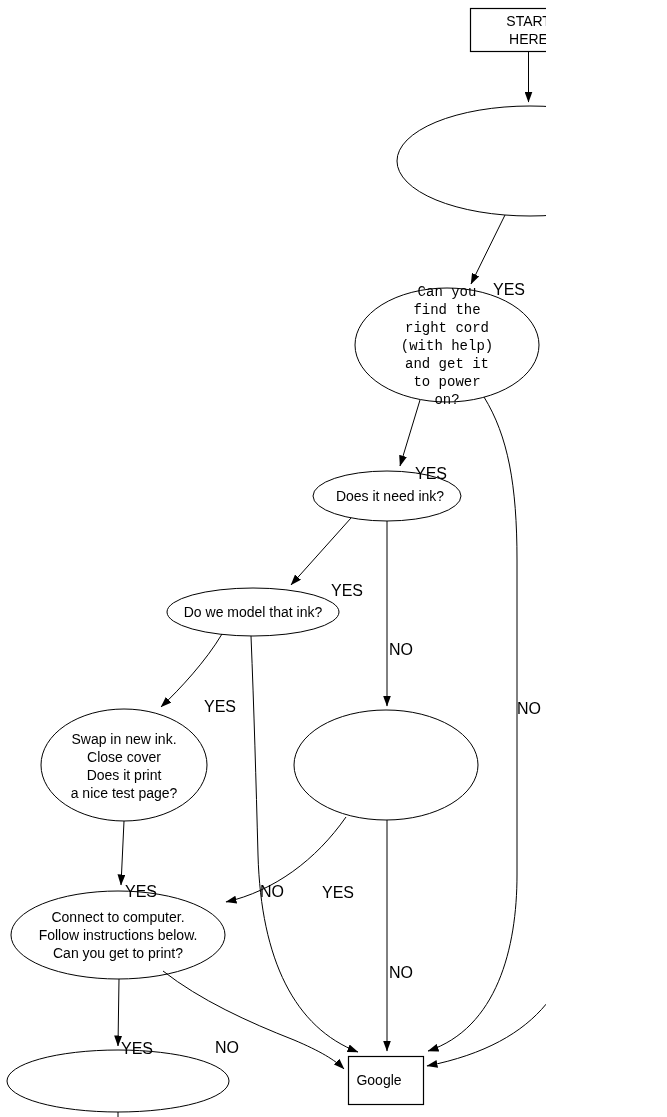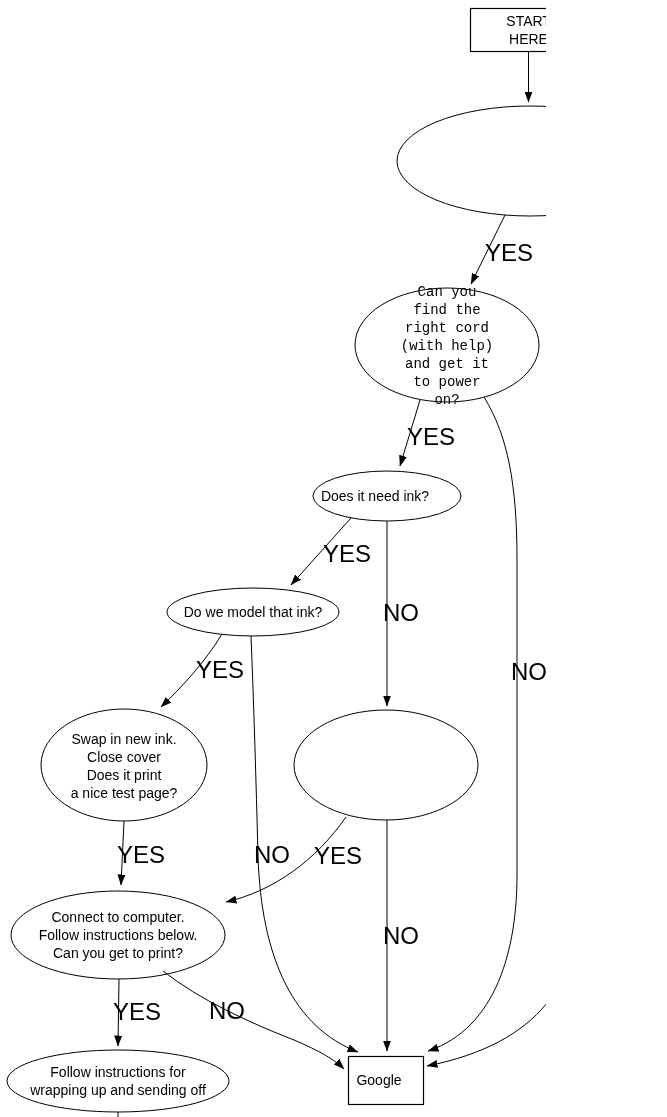--- a/index.html
+++ b/index.html
@@ -17,24 +17,25 @@
     transform:translate(-50%,-50%);
     text-align:center;
     white-space:pre-line;
     font-size:14px;
     line-height:18px;
     color:#000;
   }
   .edge-label{
     position:absolute;
     transform:translate(-50%,-50%);
-    font-size:24px;
+    font-size:16px;
     line-height:20px;
     color:#000;
     white-space:nowrap;
+    margin-top:37px;
   }
 </style>
 </head>
 <body>
 
 <div id="canvas">
 
   <svg id="shapes" width="667" height="1117" viewBox="0 0 667 1117">
     <defs>
       <marker id="arrow" viewBox="0 0 11 8" refX="10.5" refY="4" markerWidth="11" markerHeight="8" markerUnits="userSpaceOnUse" orient="auto">
@@ -68,31 +69,29 @@
     <path d="M119,979 L118,1046" fill="none" stroke="#000" marker-end="url(#arrow)"></path>
     <path d="M163,971 C200,1000 248,1022 294,1040 C320,1051 335,1060 344,1069" fill="none" stroke="#000" marker-end="url(#arrow)"></path>
     <path d="M118,1112 L118,1117" fill="none" stroke="#000"></path>
   </svg>
 
   <div class="node-label" style="left:528.5px;top:30px;">START HERE</div>
   <div class="node-label" style="left:447px;top:346px;font-family:Liberation Mono, monospace;">Can you find the
 right cord (with help)
 and get it
 to power on?</div>
-  <div class="node-label" style="left:375px;top:496px;">Does it need ink?</div>
+  <div class="node-label" style="left:390px;top:496px;">Does it need ink?</div>
   <div class="node-label" style="left:253px;top:612px;">Do we model that ink?</div>
   <div class="node-label" style="left:124px;top:766px;text-align:center;">Swap in new ink.
 Close cover
 Does it print
 a nice test page?</div>
   <div class="node-label" style="left:118px;top:935px;">Connect to computer.
 Follow instructions below.
 Can you get to print?</div>
-  <div class="node-label" style="left:118px;top:1081px;">Follow instructions for
-wrapping up and sending off</div>
   <div class="node-label" style="left:379px;top:1080px;">Google</div>
 
   <div class="edge-label" style="left:509px;top:253px;">YES</div>
   <div class="edge-label" style="left:591px;top:614px;">NO</div>
   <div class="edge-label" style="left:431px;top:437px;">YES</div>
   <div class="edge-label" style="left:529px;top:672px;">NO</div>
   <div class="edge-label" style="left:347px;top:554px;">YES</div>
   <div class="edge-label" style="left:401px;top:613px;">NO</div>
   <div class="edge-label" style="left:220px;top:670px;">YES</div>
   <div class="edge-label" style="left:272px;top:855px;">NO</div>

